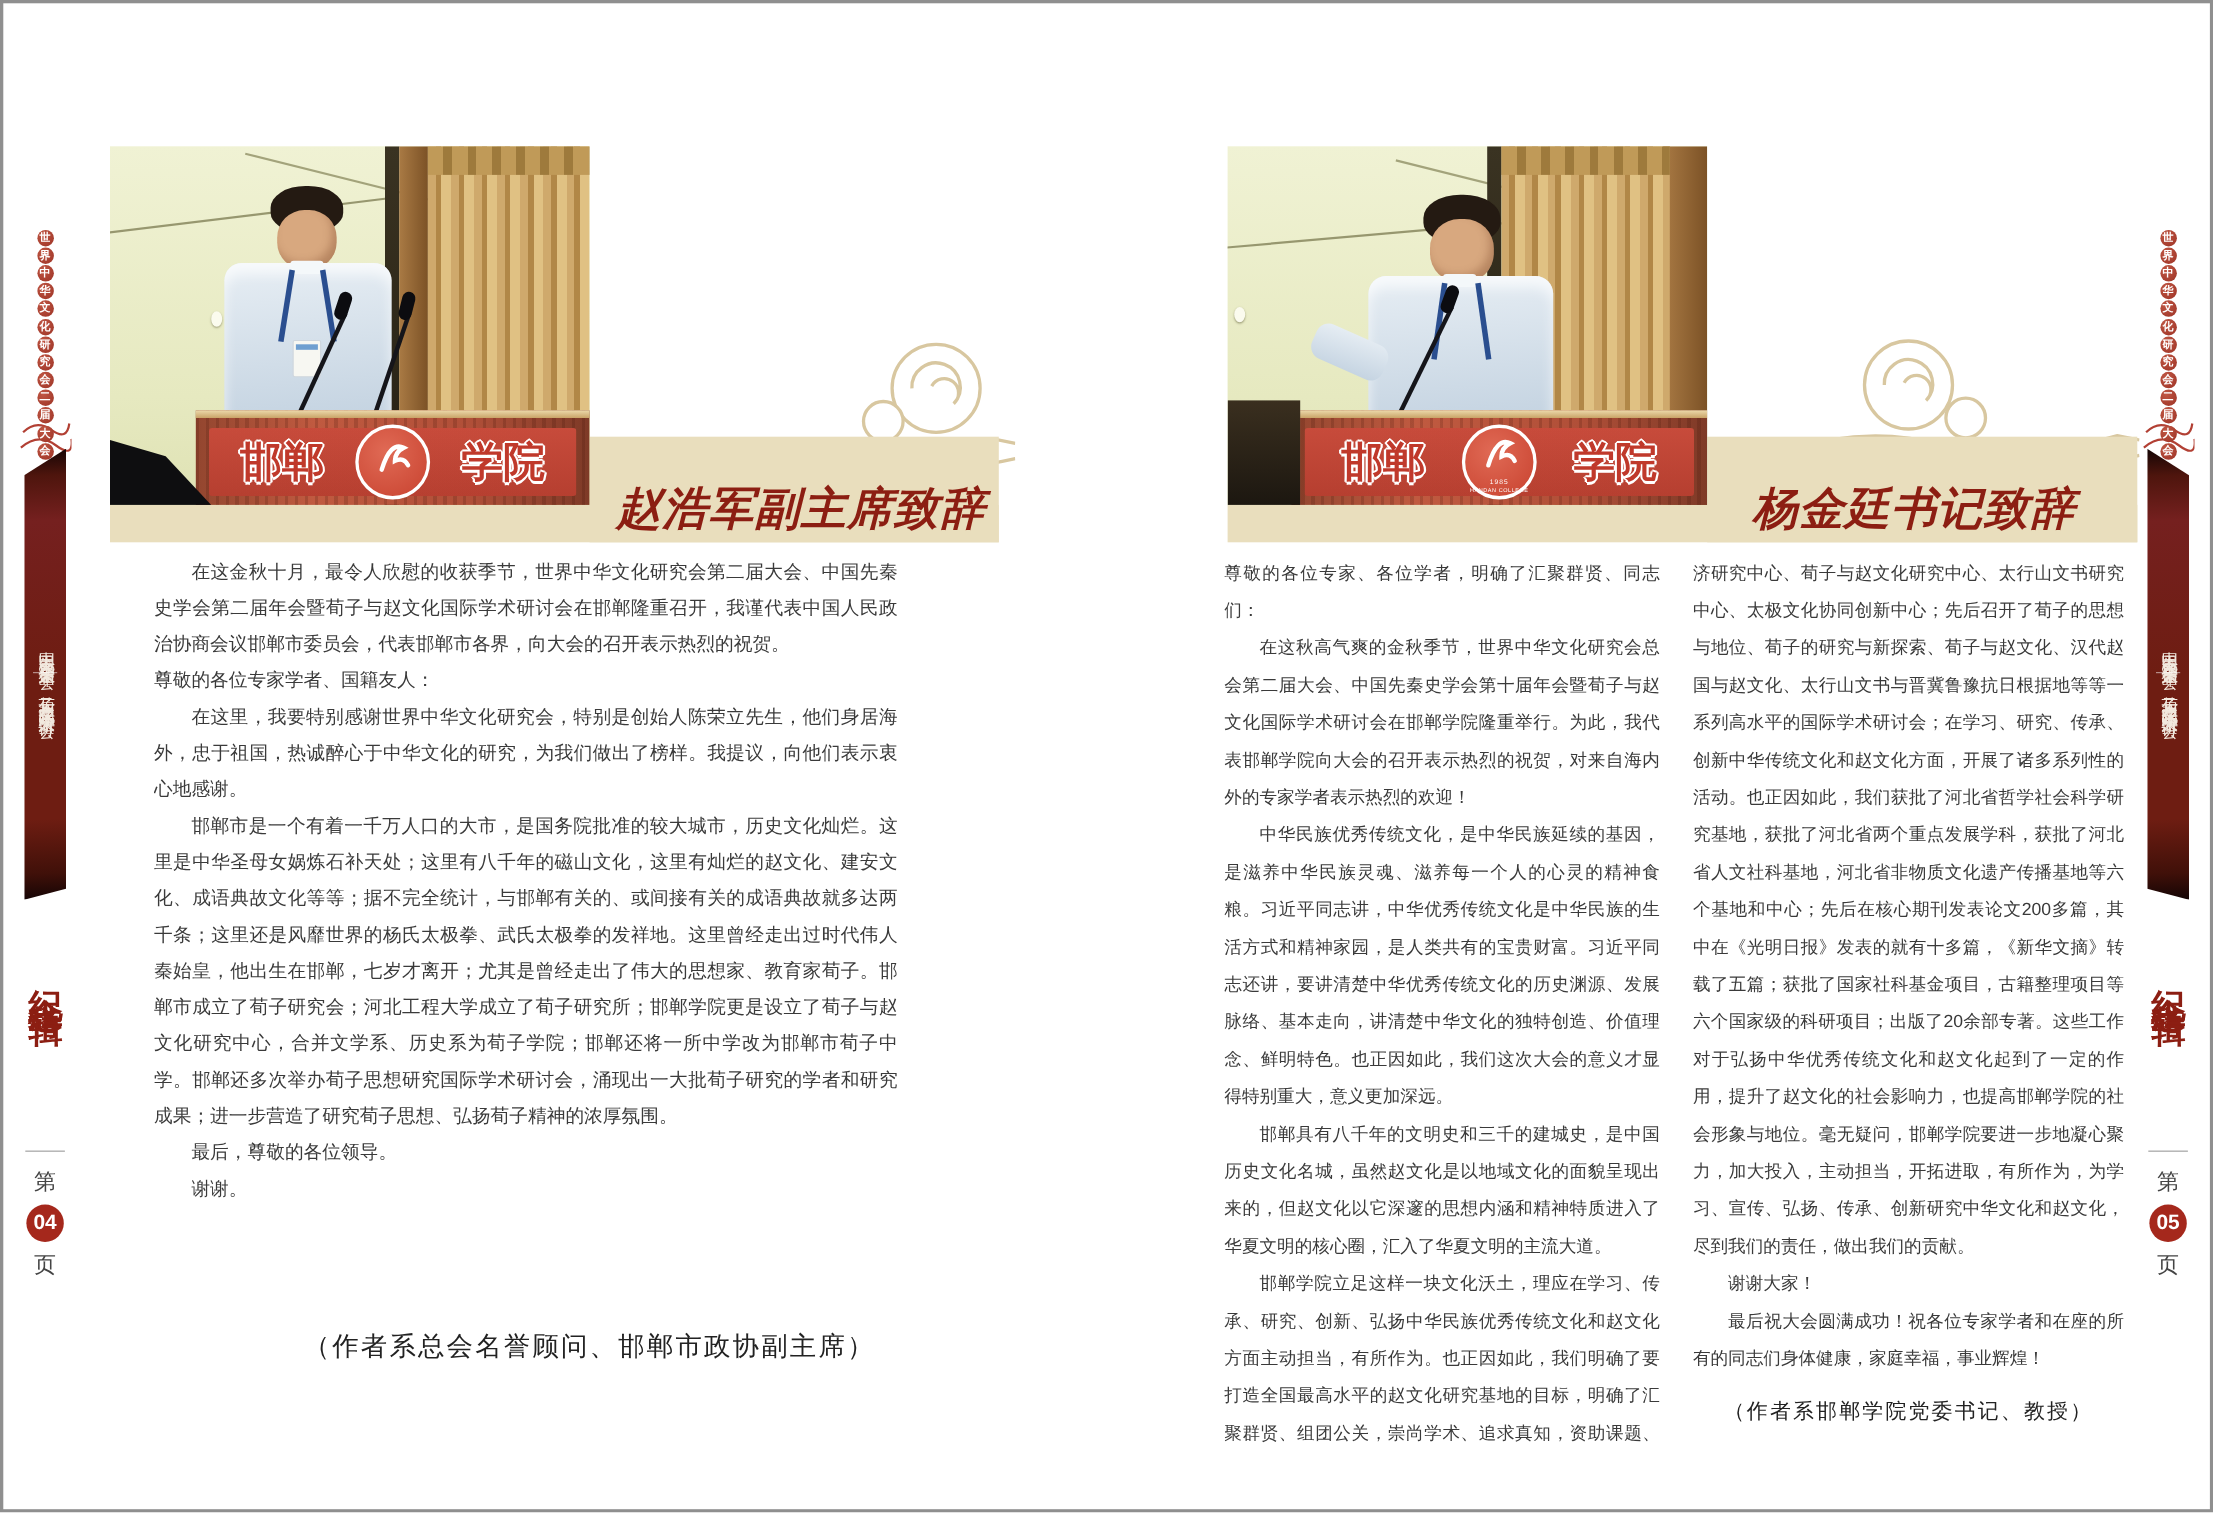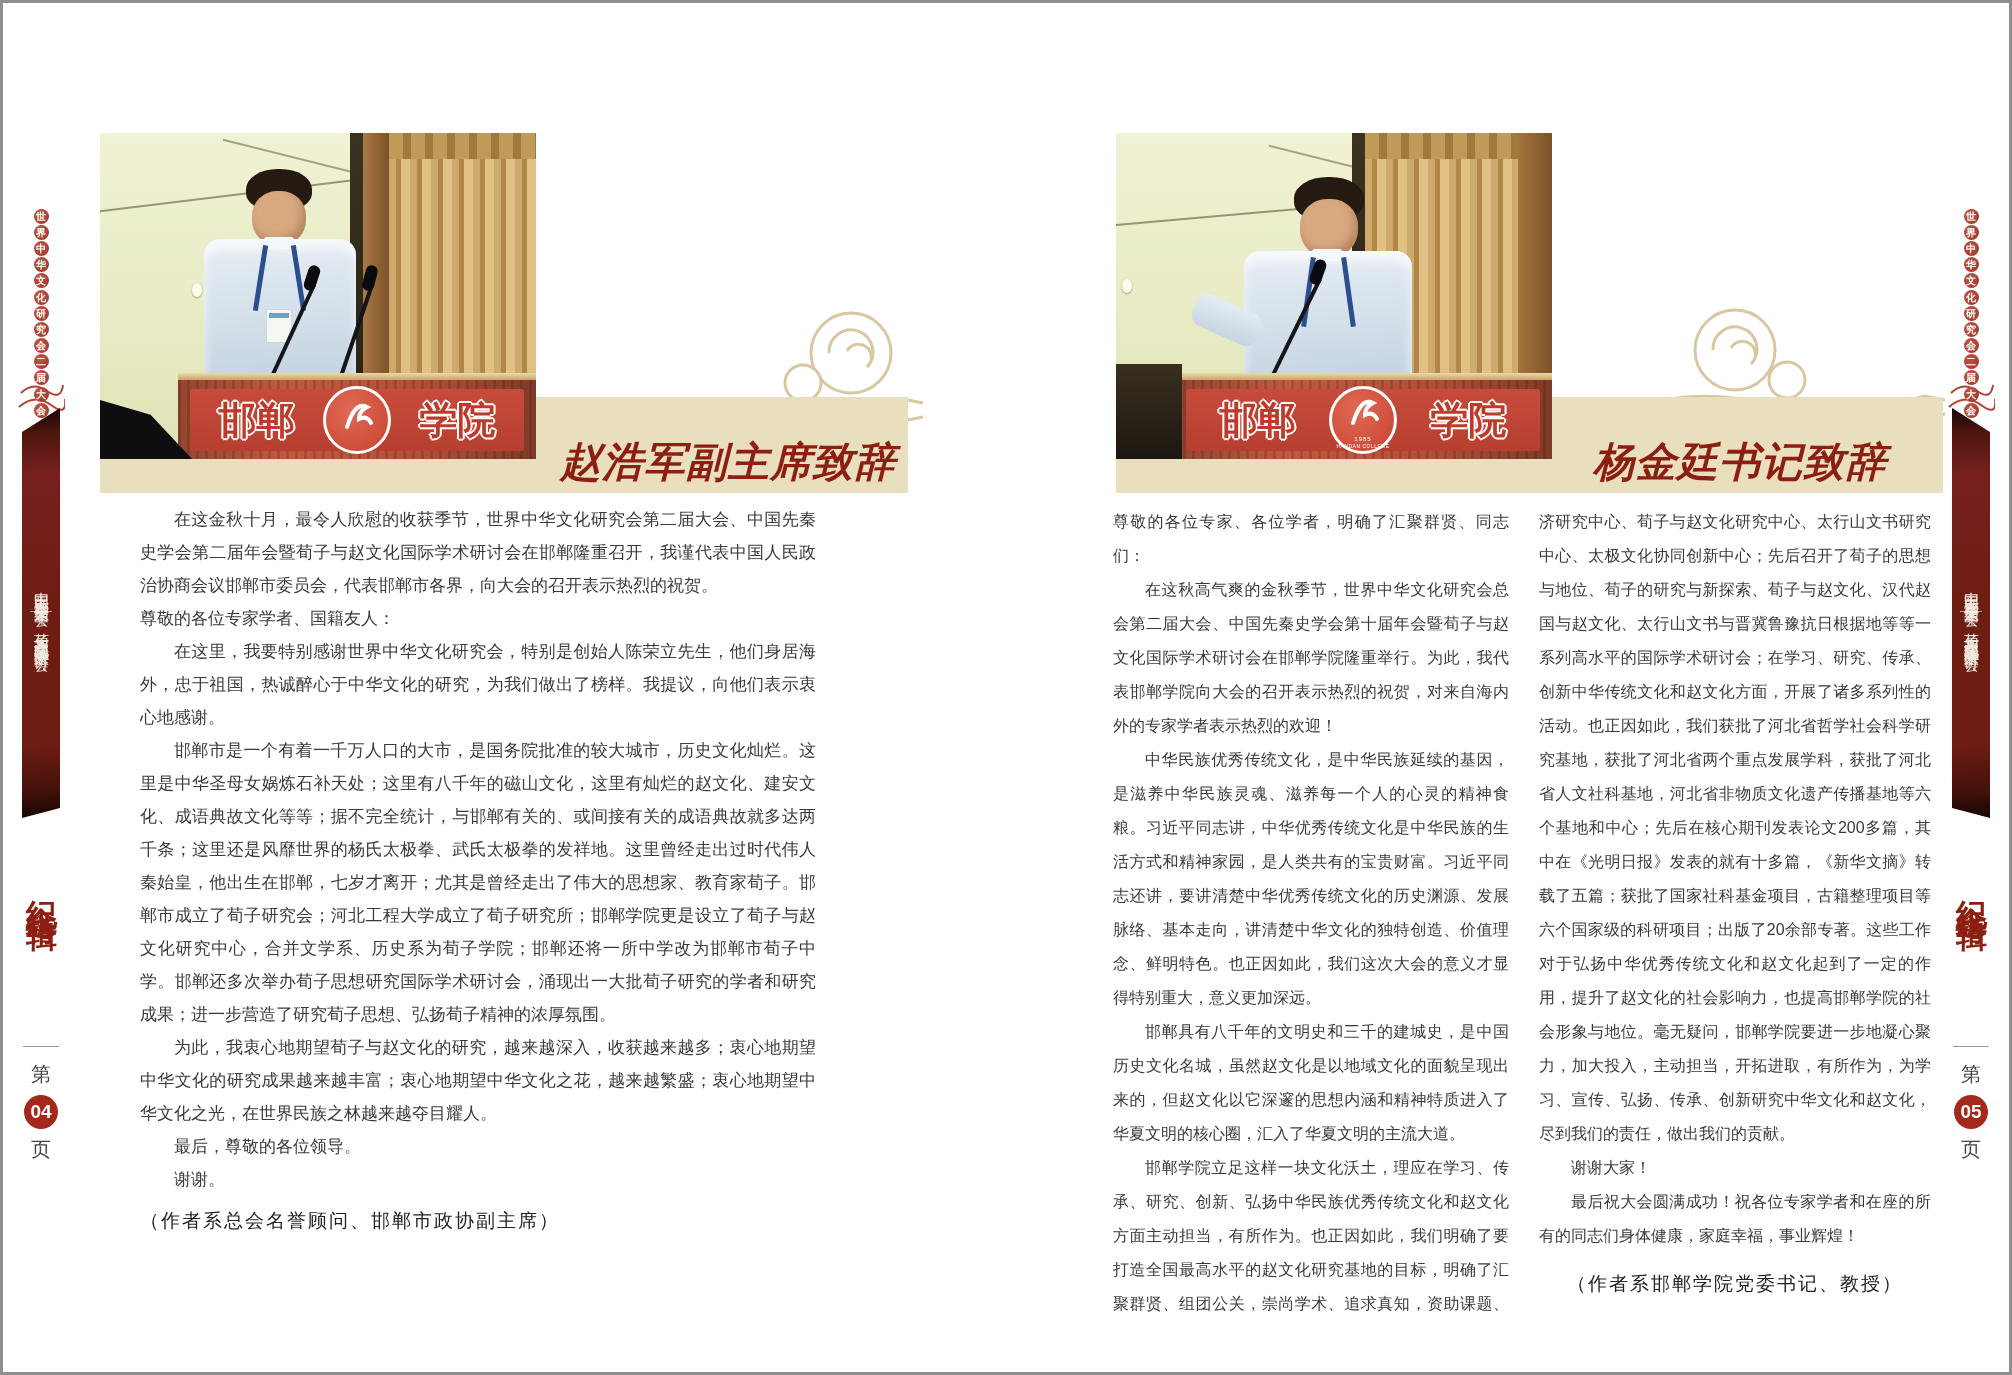--- a/index.html
+++ b/index.html
@@ -32,22 +32,22 @@
   
   .band-strip{position:absolute;height:34px;background:#e9debd;}
   .title-block{position:absolute;height:96px;background:#e9debd;}
   .page-title{position:absolute;font-size:41px;font-weight:bold;color:#8c1e12;letter-spacing:1px;white-space:nowrap;font-style:italic;}
   .cloud{position:absolute;}
   
   .textcol{position:absolute;text-align:justify;}
   .tc-left{font-size:17px;line-height:33px;}
   .tc-right{font-size:16px;line-height:34px;}
   .para{margin:0;} .para.ind{text-indent:2em;}
-  .attribution{position:absolute;font-family:"Liberation Serif","DejaVu Serif",serif;
-               font-size:19px;letter-spacing:2px;color:#222;}
+  .attribution{position:absolute;text-align:right;font-family:"Liberation Serif","DejaVu Serif",serif;
+               font-size:24px;letter-spacing:2px;color:#222;}
   .attr-flow{text-align:center;font-family:"Liberation Serif","DejaVu Serif",serif;font-size:19px;
              letter-spacing:2px;color:#222;margin-top:14px;}
   
   .photo{position:absolute;width:436px;height:326px;overflow:hidden;
          background:linear-gradient(180deg,#f0f2d4 0%,#e6e9c0 70%,#dfe2b4 100%);}
   .ceil1{position:absolute;left:-10px;top:62px;width:270px;height:2px;background:#97976f;transform:rotate(-7deg);}
   .ceil2{position:absolute;left:120px;top:30px;width:200px;height:2px;background:#a3a37b;transform:rotate(14deg);}
   .sconce{position:absolute;left:92px;top:150px;width:10px;height:14px;border-radius:50%;background:#fbfbee;box-shadow:0 1px 2px #9a9a74;}
   .darkstrip{position:absolute;top:0;bottom:0;width:13px;background:linear-gradient(180deg,#3a3322,#241f12);}
   .wooddoor{position:absolute;top:0;bottom:0;width:26px;background:linear-gradient(90deg,#a97a44,#7c5226);}
@@ -208,21 +208,20 @@
         </div>
       </div>
       <div class="laptop"></div>
     </div>
 
     <div class="textcol tc-left" style="left:137px;top:500px;width:676px;height:690px;overflow:hidden;">
         <p class="para ind">在这金秋十月，最令人欣慰的收获季节，世界中华文化研究会第二届大会、中国先秦史学会第二届年会暨荀子与赵文化国际学术研讨会在邯郸隆重召开，我谨代表中国人民政治协商会议邯郸市委员会，代表邯郸市各界，向大会的召开表示热烈的祝贺。</p>
         <p class="para">尊敬的各位专家学者、国籍友人：</p>
         <p class="para ind">在这里，我要特别感谢世界中华文化研究会，特别是创始人陈荣立先生，他们身居海外，忠于祖国，热诚醉心于中华文化的研究，为我们做出了榜样。我提议，向他们表示衷心地感谢。</p>
         <p class="para ind">邯郸市是一个有着一千万人口的大市，是国务院批准的较大城市，历史文化灿烂。这里是中华圣母女娲炼石补天处；这里有八千年的磁山文化，这里有灿烂的赵文化、建安文化、成语典故文化等等；据不完全统计，与邯郸有关的、或间接有关的成语典故就多达两千条；这里还是风靡世界的杨氏太极拳、武氏太极拳的发祥地。这里曾经走出过时代伟人秦始皇，他出生在邯郸，七岁才离开；尤其是曾经走出了伟大的思想家、教育家荀子。邯郸市成立了荀子研究会；河北工程大学成立了荀子研究所；邯郸学院更是设立了荀子与赵文化研究中心，合并文学系、历史系为荀子学院；邯郸还将一所中学改为邯郸市荀子中学。邯郸还多次举办荀子思想研究国际学术研讨会，涌现出一大批荀子研究的学者和研究成果；进一步营造了研究荀子思想、弘扬荀子精神的浓厚氛围。</p>
-        <p class="para ind">为此，我衷心地期望荀子与赵文化的研究，越来越深入，收获越来越多；衷心地期望中华文化的研究成果越来越丰富；衷心地期望中华文化之花，越来越繁盛；衷心地期望中华文化之光，在世界民族之林越来越夺目耀人。</p>
         <p class="para ind">最后，尊敬的各位领导。</p>
         <p class="para ind">谢谢。</p>
       </div>
     <div class="attribution" style="left:137px;top:1205px;width:656px;">（作者系总会名誉顾问、邯郸市政协副主席）</div>
   </section>
 
   <section>
     <svg class="cloud" style="left:1622px;top:285px;" width="320" height="150" viewBox="0 0 320 150">
       <path d="M0,122 Q70,98 140,116 T300,108 L320,112" fill="none" stroke="#d8c7a0" stroke-width="3"></path>
       <path d="M20,138 Q90,118 160,132 T320,126" fill="none" stroke="#d8c7a0" stroke-width="3"></path>

